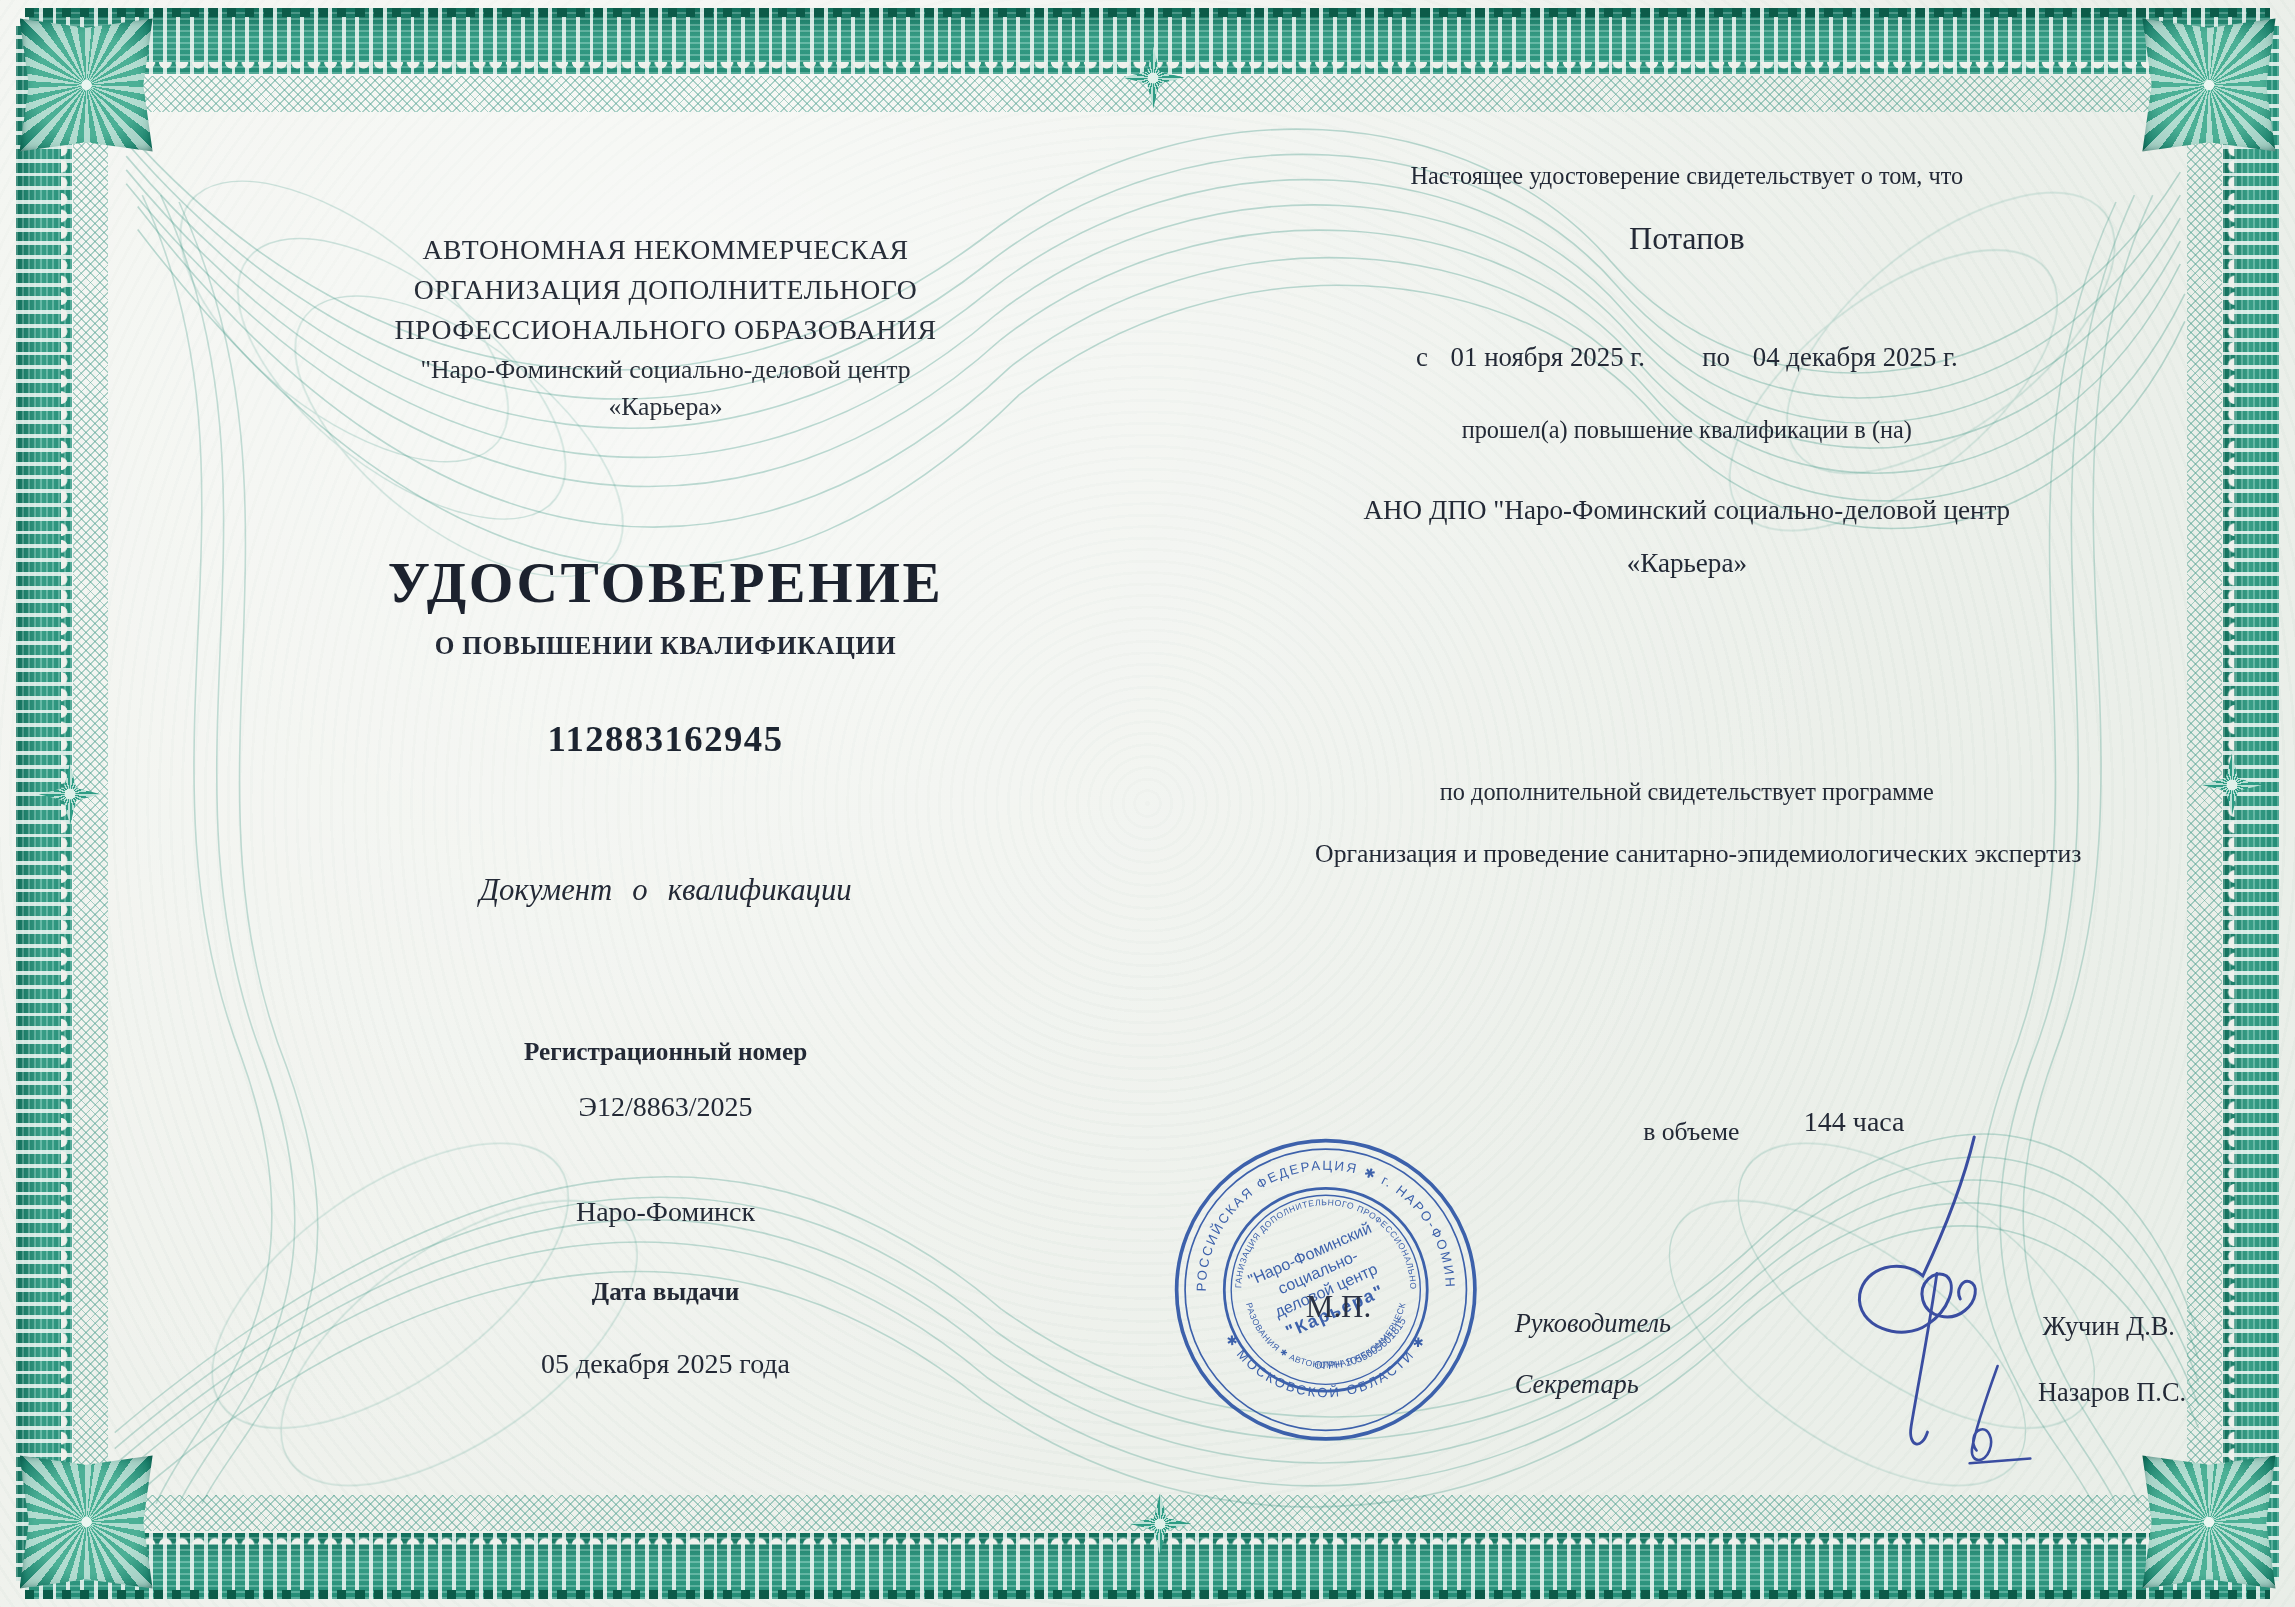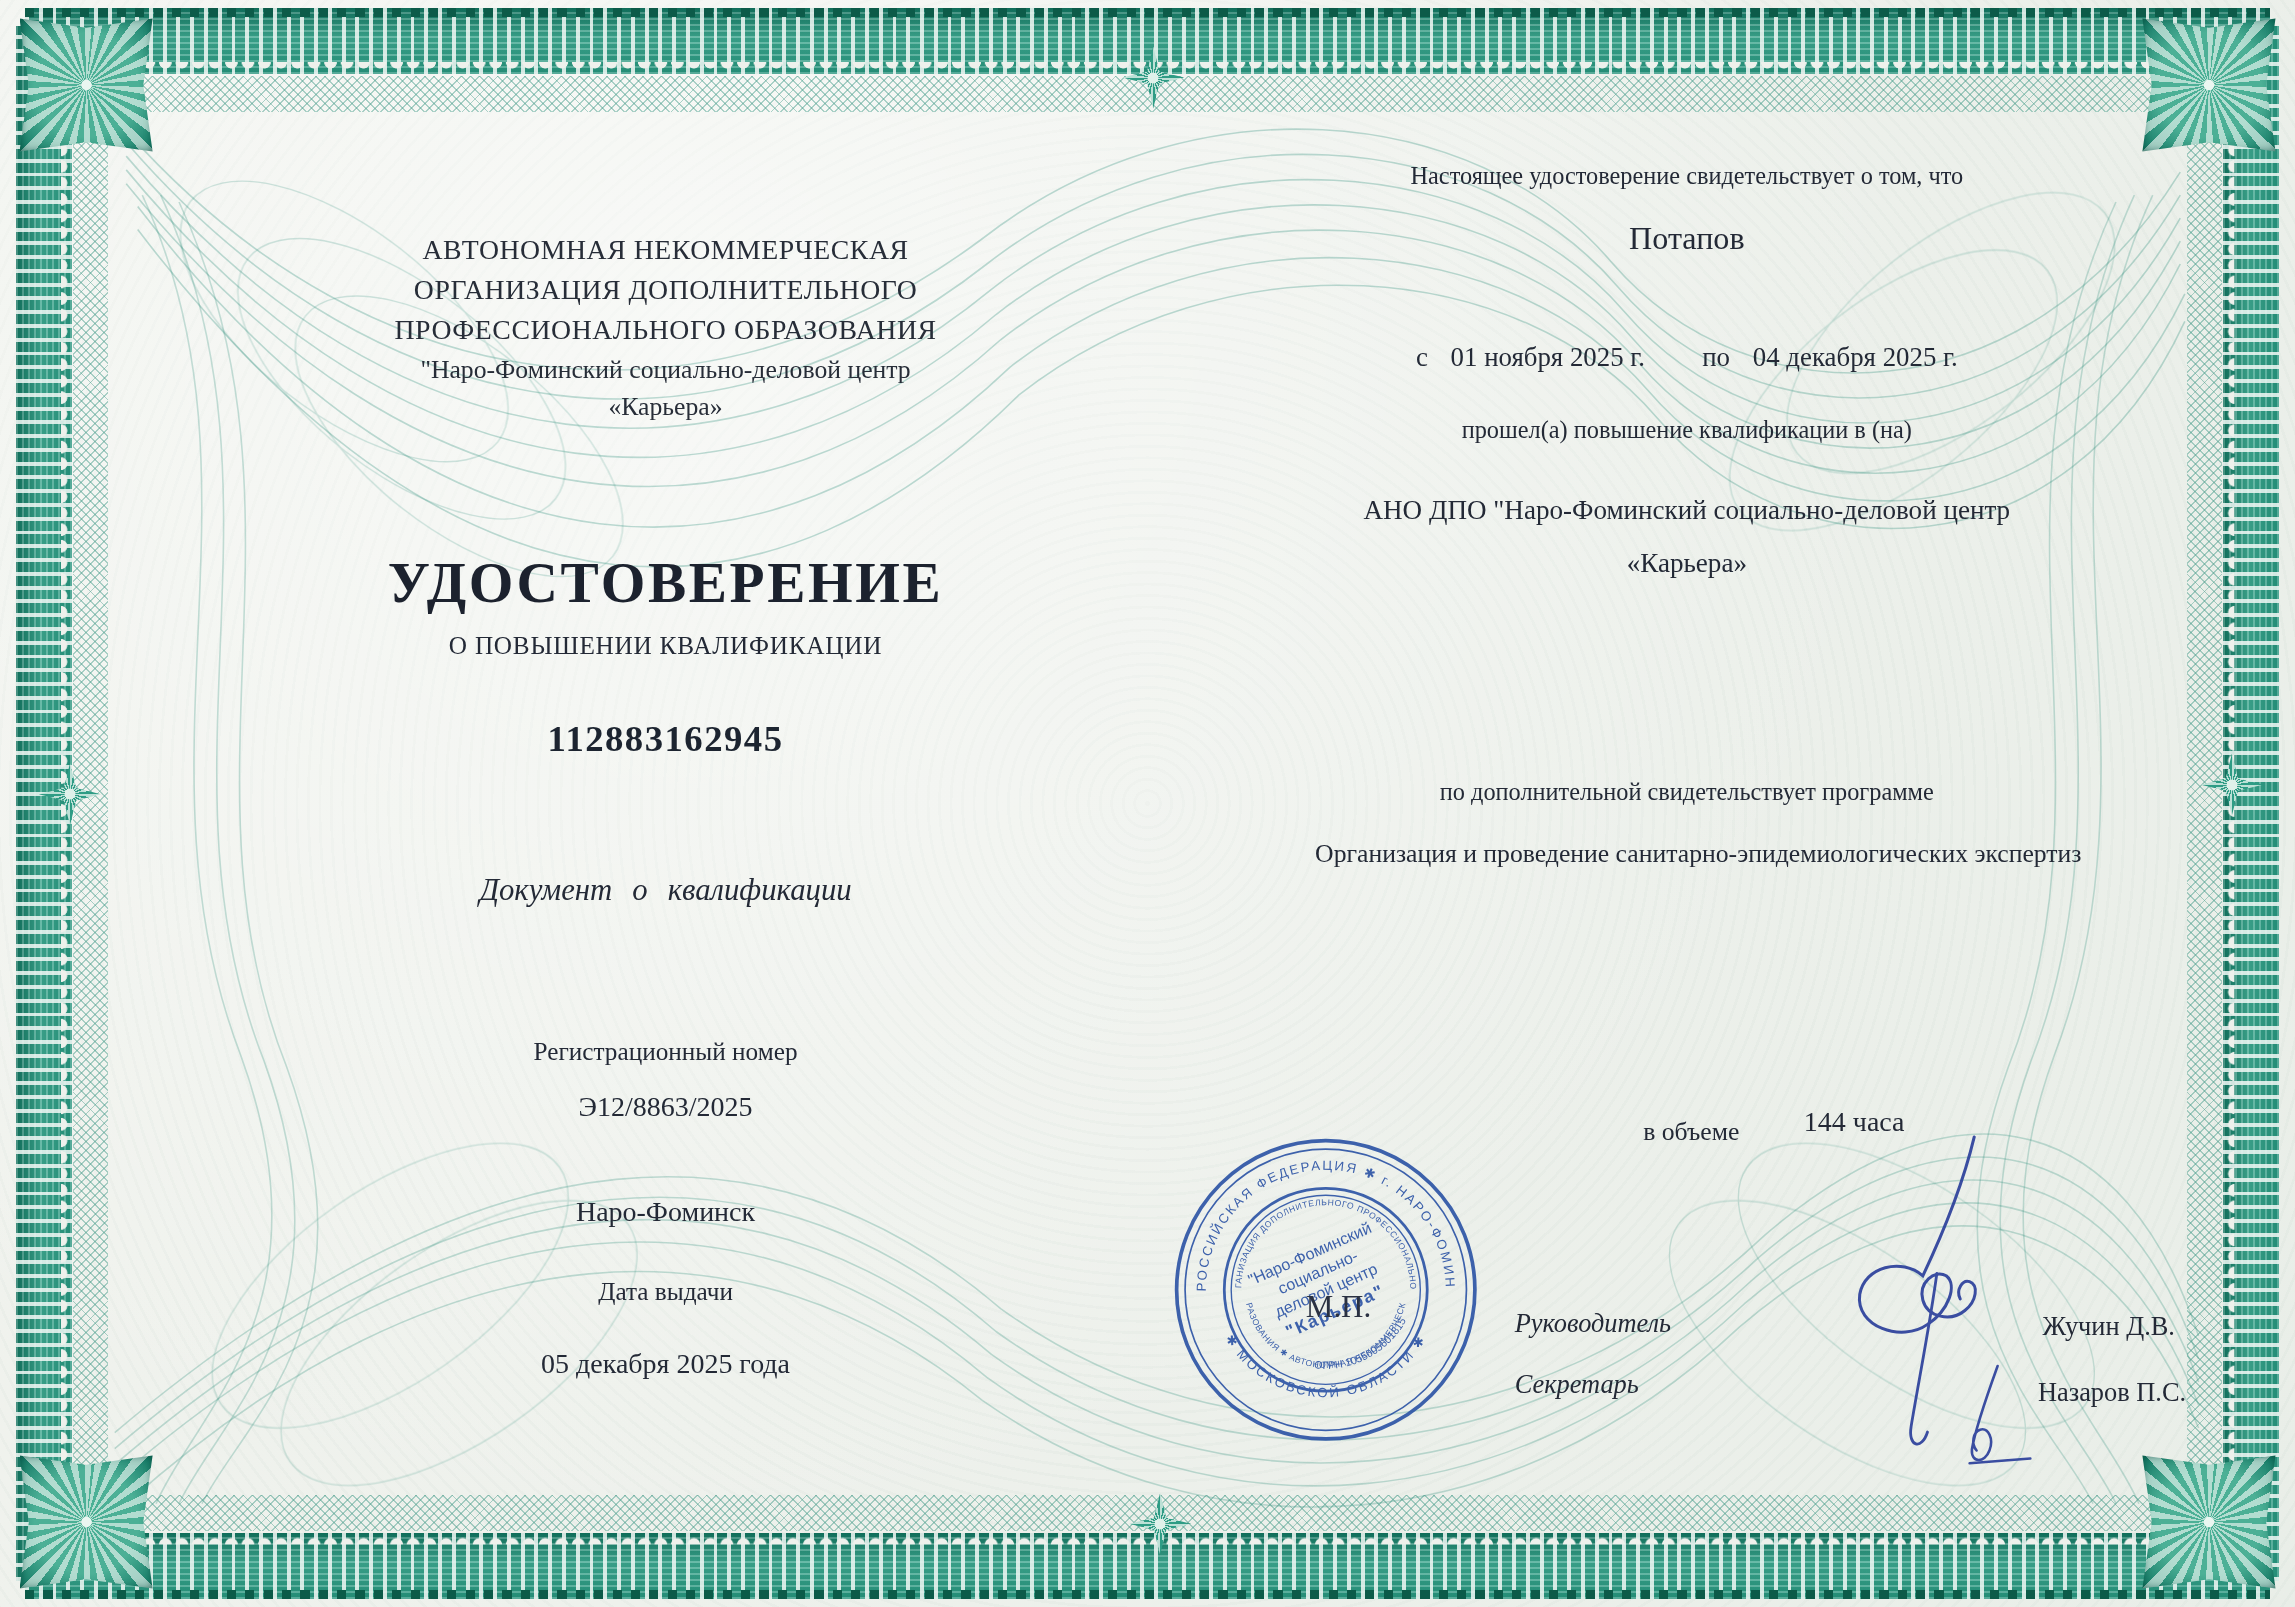--- a/index.html
+++ b/index.html
@@ -71,24 +71,24 @@
       radial-gradient(circle at 50% 50%, #2f9c85 0 60%, #116b58 100%);}
   .star.top{left:48.9%;top:2.9%;}
   .star.bottom{left:49.2%;top:92.9%;}
   .star.left{left:1.7%;top:47.5%;}
   .star.right{left:95.9%;top:46.9%;}
   
   .t{line-height:1.45;}
   .caps{font-size:1.21vw;letter-spacing:.02em;color:#272d38;}
   .subt{font-size:1.12vw;color:#272d38;}
   .doc-title{font-size:2.5vw;font-weight:700;letter-spacing:.045em;color:#1c222e;}
-  .doc-sub{font-size:1.1vw;font-weight:400;letter-spacing:.03em;}
+  .doc-sub{font-size:1.1vw;font-weight:700;letter-spacing:.03em;}
   .doc-num{font-size:1.6vw;font-weight:700;letter-spacing:.04em;color:#1c2430;}
   .kind{font-size:1.34vw;font-style:italic;word-spacing:.4em;}
-  .lbl{font-size:1.1vw;}
+  .lbl{font-size:1.1vw;font-weight:bold;}
   .val{font-size:1.22vw;}
   .stmt{font-size:1.06vw;}
   .pname{font-size:1.4vw;}
   .dts{font-size:1.17vw;}
   .orgl{font-size:1.18vw;}
   .prg{font-size:1.12vw;}
   .sig-lbl{font-size:1.15vw;font-style:italic;}
   .sig-name{font-size:1.15vw;}
   .mp{font-size:1.35vw;color:#2a3142;}
   

